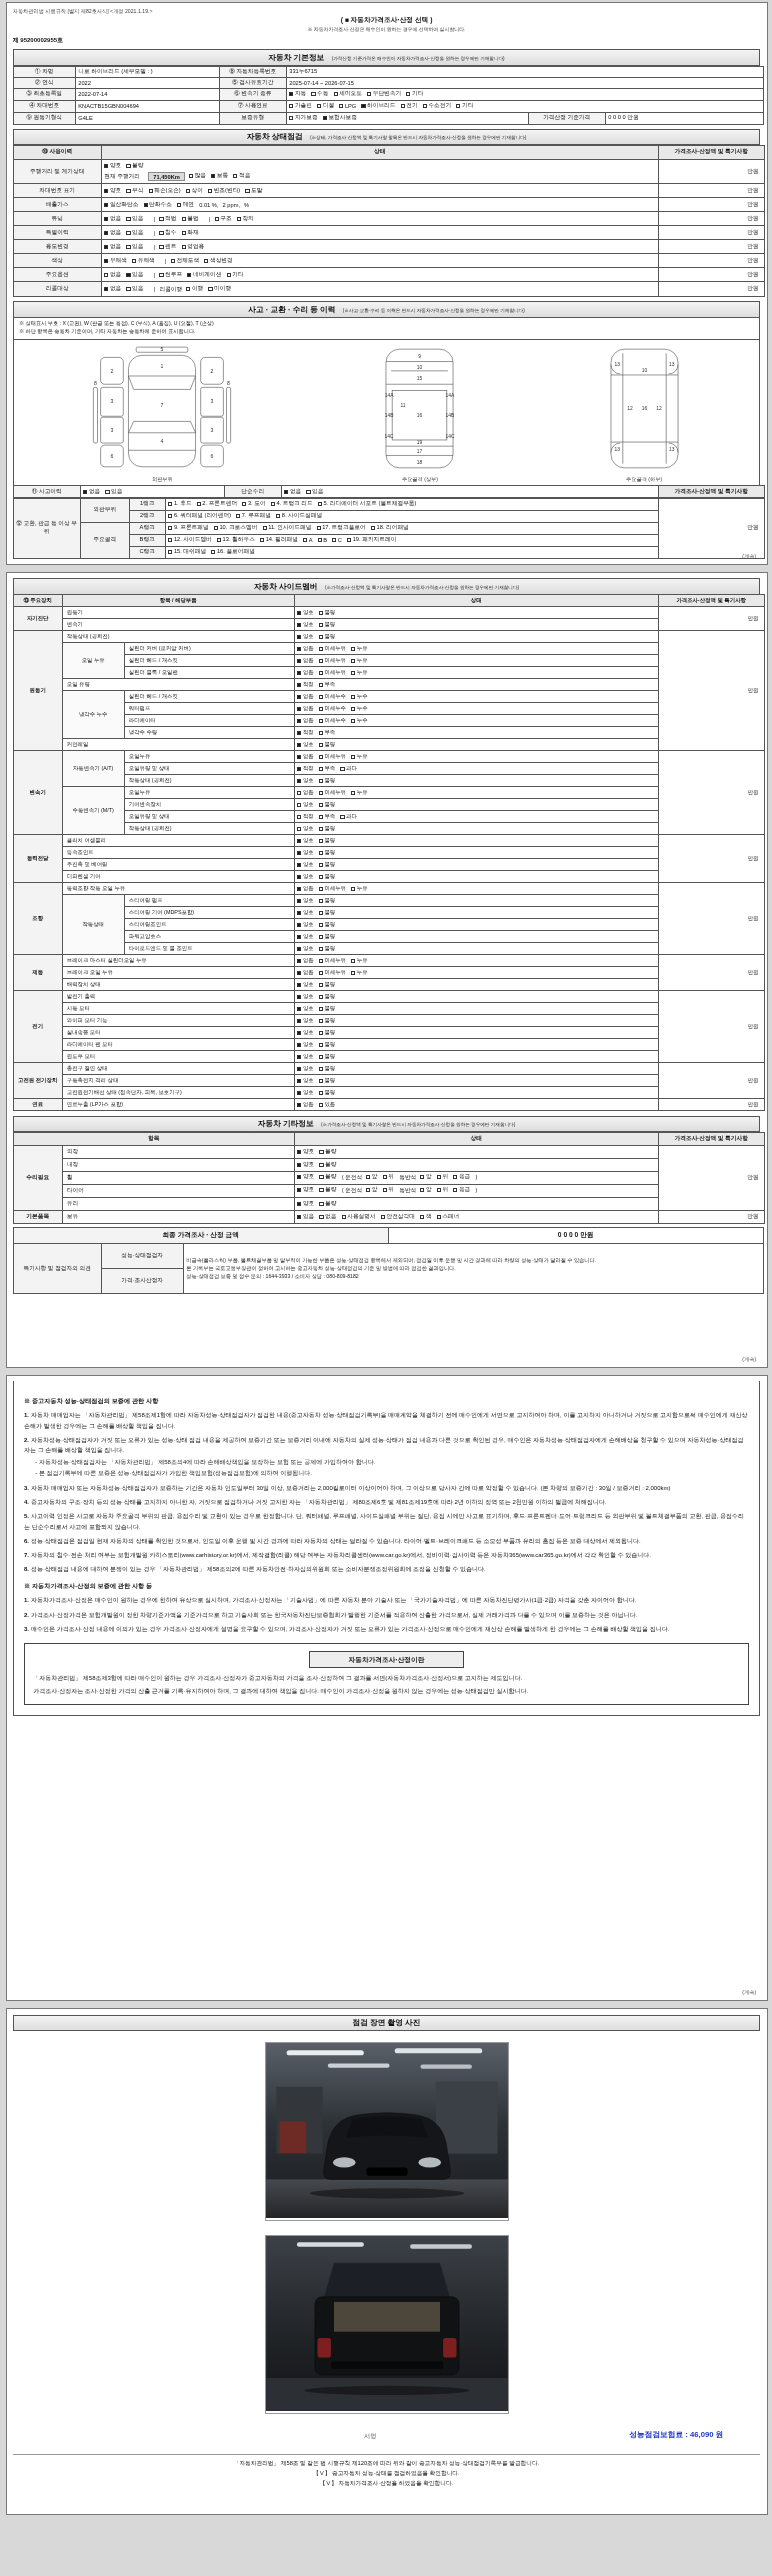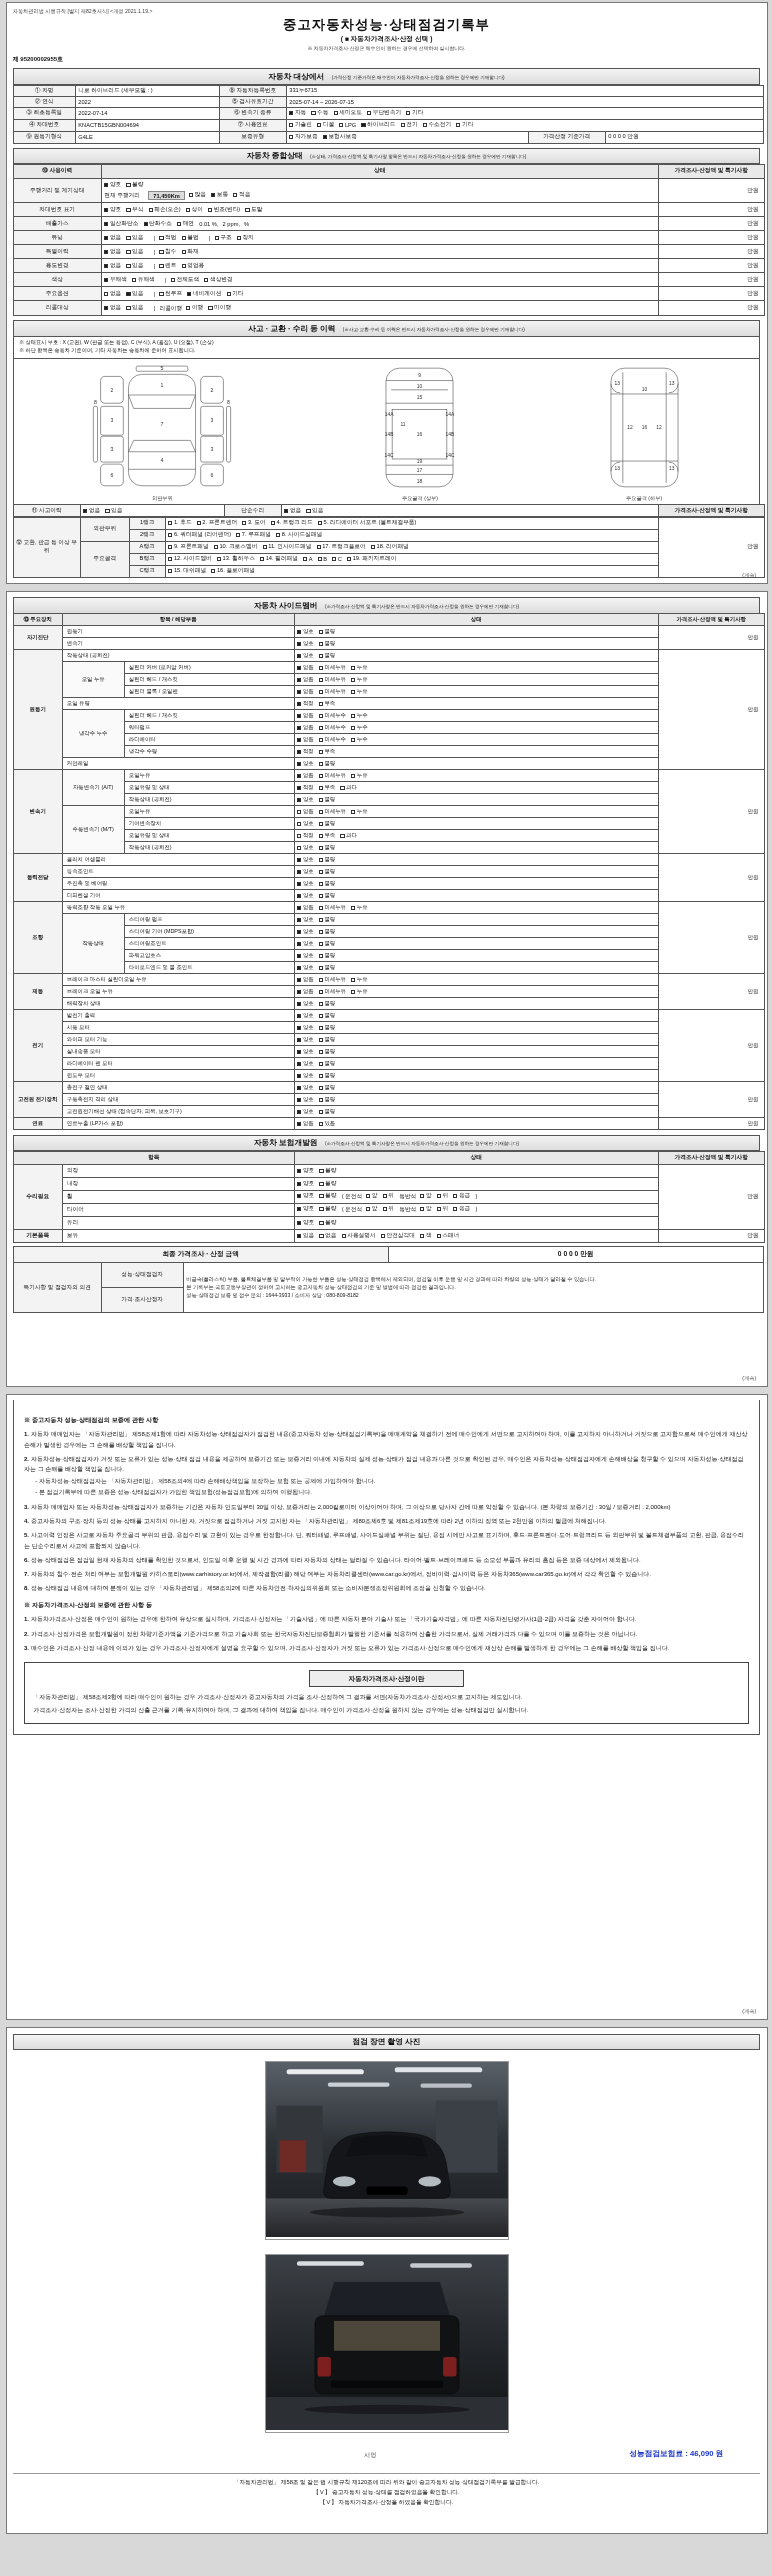--- a/index.html
+++ b/index.html
@@ -56,28 +56,27 @@
   .premium{position:absolute;right:37px;top:5.2px;font-weight:bold;font-size:7.7px}
   .footer{text-align:center;font-size:5.7px;margin-top:6.2px;line-height:1.7;border-top:0.5px solid #999;padding-top:4.1px}
   .p1{min-height:554px}.p2{min-height:796px}.p3{min-height:626px}.p4{min-height:507px}
   svg text{font-family:"Liberation Sans",sans-serif}
 </style>
 </head>
 <body>
 
 <div class="page p1">
   <div class="formref">자동차관리법 시행규칙 [별지 제82호서식] &lt;개정 2021.1.19.&gt;</div>
-  <div class="doc-title">중고자동차성능·상태점검기록부</div>
   <div class="doc-sub">( ■ 자동차가격조사·산정 선택 )</div>
   <div class="doc-note">※ 자동차가격조사·산정은 매수인이 원하는 경우에 선택하여 실시합니다.</div>
   <div class="doc-no">제 95200002955호</div>
 
   <div class="sect">
     <div class="band">
-      <span>자동차 대상에서</span>
+      <span>자동차 기본정보</span>
       <span class="bnote">(가격산정 기준가격은 매수인이 자동차가격조사·산정을 원하는 경우에만 기재합니다)</span>
     </div>
     <table class="t-basic">
       <colgroup>
           <col style="width:62px">
           <col style="width:144px">
           <col style="width:67px">
           <col style="width:242px">
           <col style="width:77px">
           <col style="width:158px">
@@ -156,21 +155,21 @@
               </span></td>
         <td class="lab">가격산정 기준가격</td>
         <td class="val"><span>0 0 0 0</span> <span>만원</span></td>
       </tr>
     </tbody>
       </table>
   </div>
 
   <div class="sect">
     <div class="band">
-      <span>자동차 종합상태</span>
+      <span>자동차 상태점검</span>
       <span class="bnote">(※상태, 가격조사·산정액 및 특기사항 항목은 반드시 자동차가격조사·산정을 원하는 경우에만 기재합니다)</span>
     </div>
     <table class="t-overall">
       <colgroup>
           <col style="width:88px">
           <col style="width:557px">
           <col style="width:106px">
         </colgroup>
       <tbody>
           <tr>
@@ -1119,21 +1118,21 @@
                 <span class="cbl">있음</span>
               </span></td>
             <td class="price" rowspan="1">만원</td>
           </tr>
         </tbody>
     </table>
   </div>
 
   <div class="sect">
     <div class="band">
-      <span>자동차 보험개발원</span>
+      <span>자동차 기타정보</span>
       <span class="bnote">(※가격조사·산정액 및 특기사항은 반드시 자동차가격조사·산정을 원하는 경우에만 기재합니다)</span>
     </div>
     <table class="t-etc">
       <colgroup>
           <col style="width:49px">
           <col style="width:62px">
           <col style="width:170px">
           <col style="width:364px">
           <col style="width:106px">
         </colgroup>

